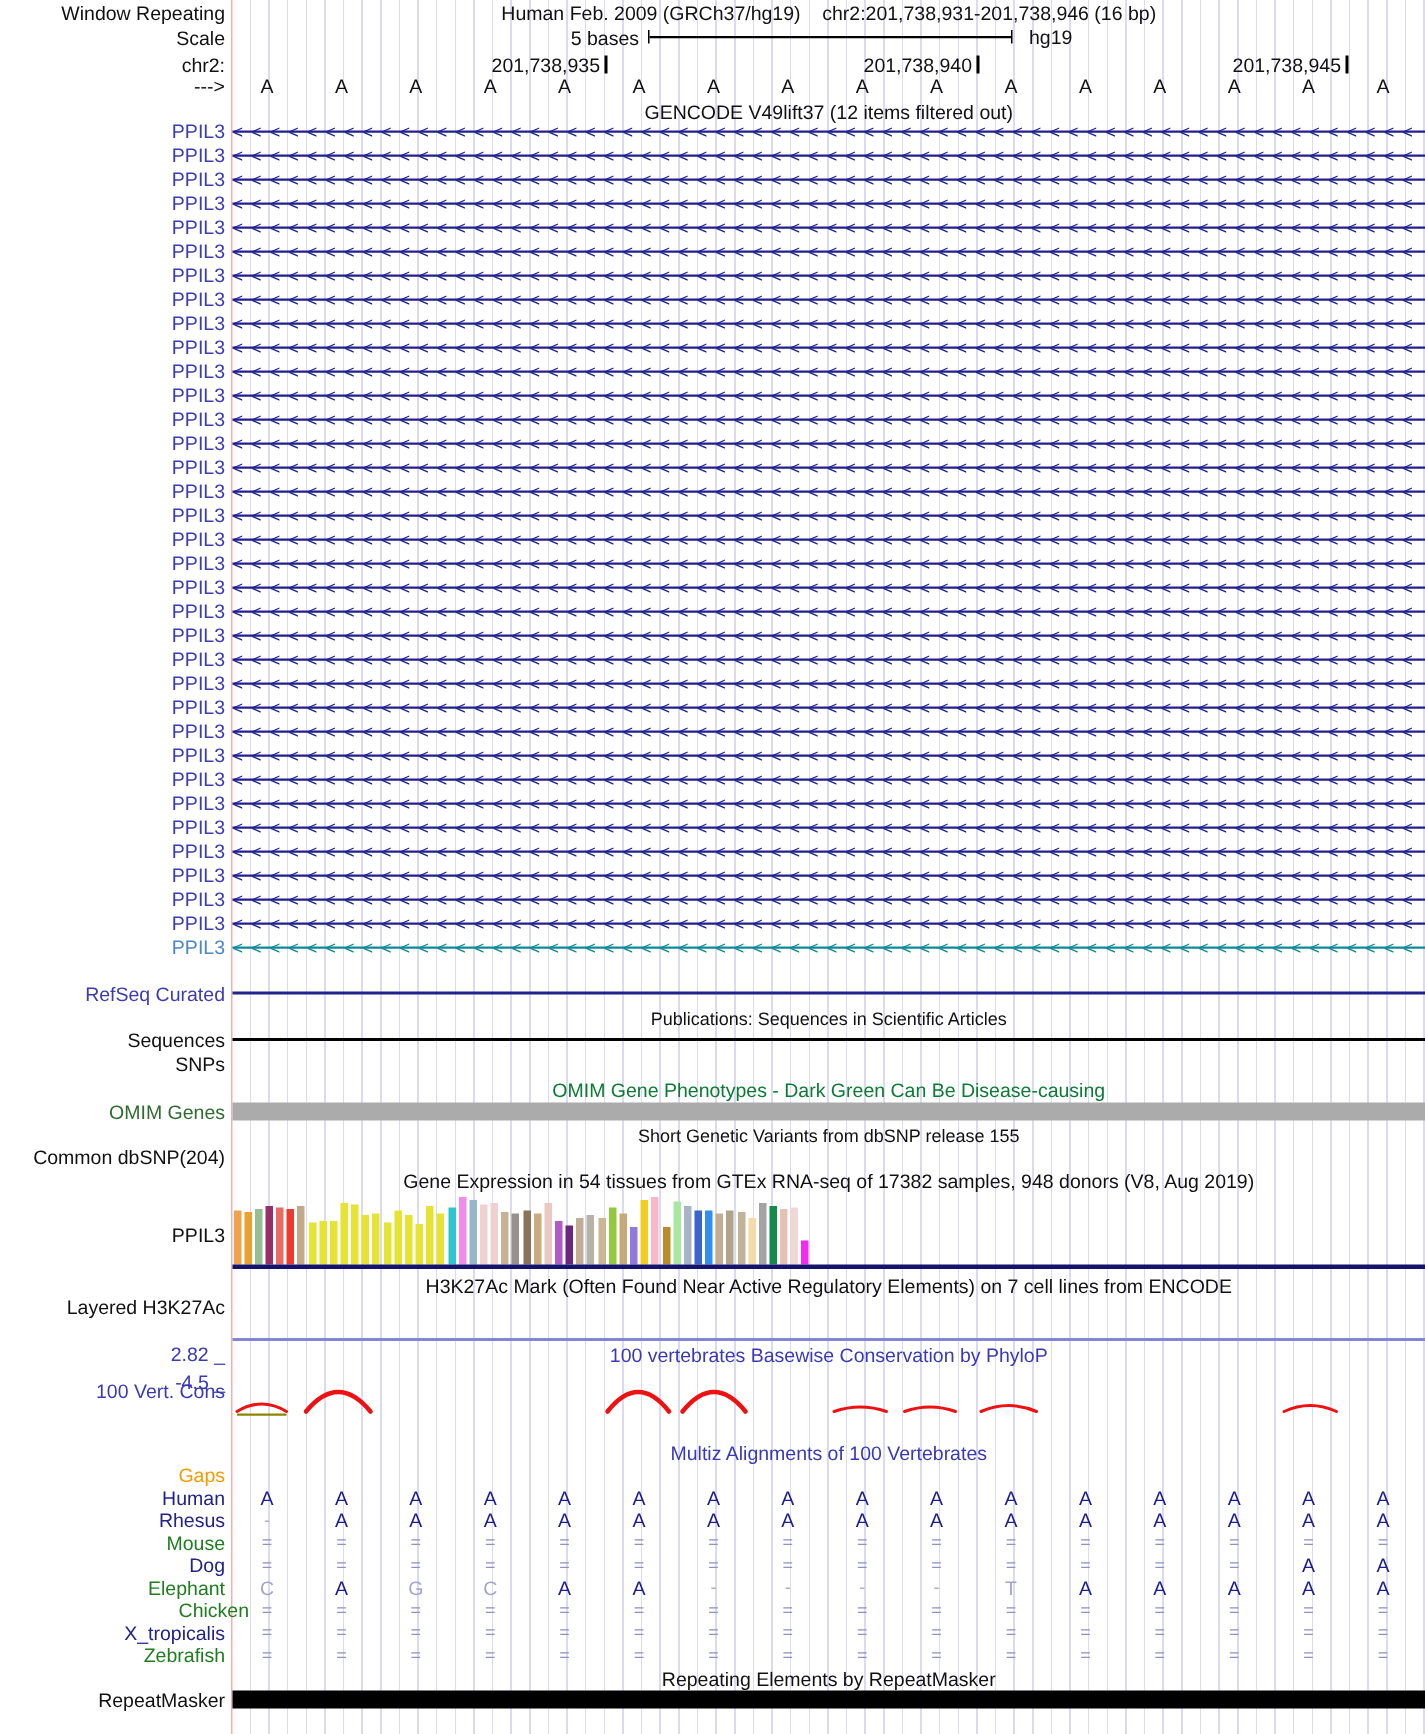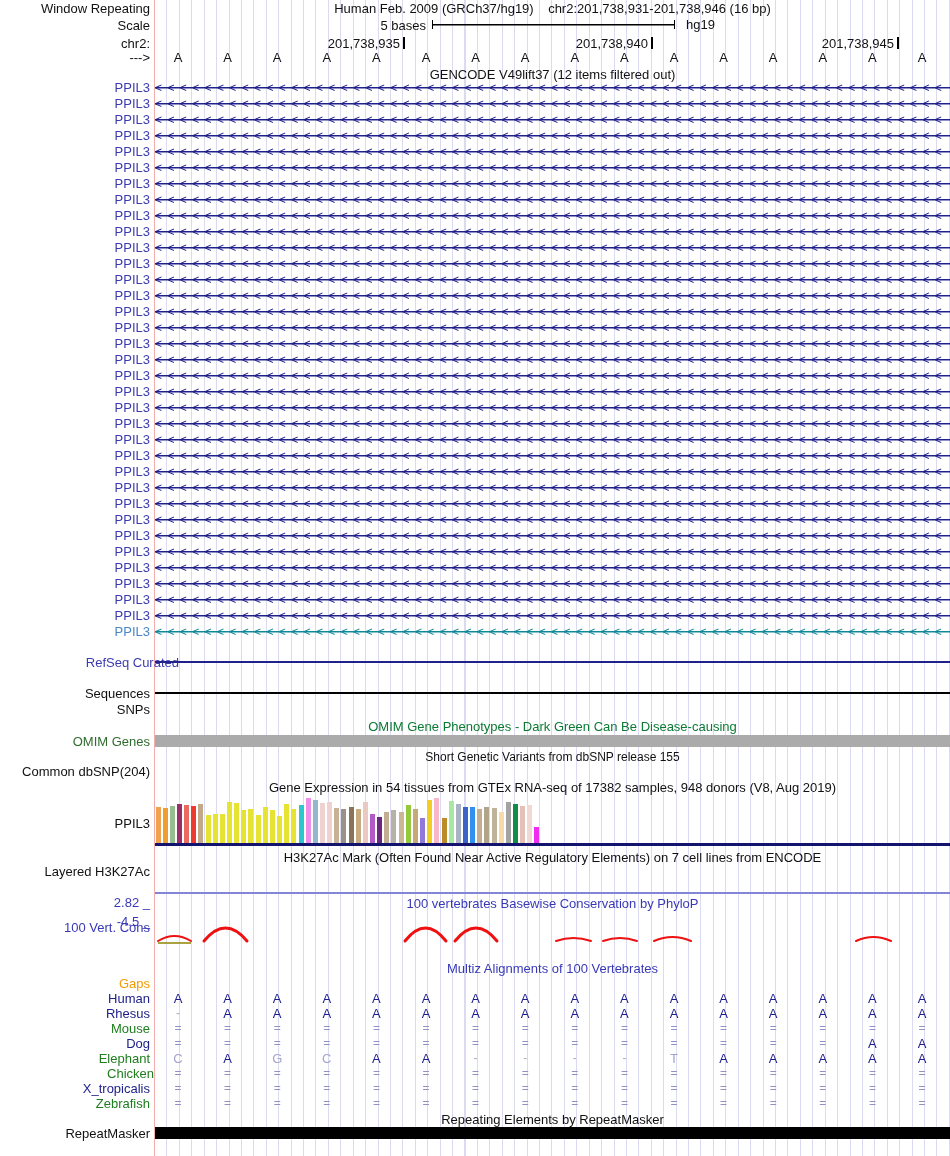--- a/index.html
+++ b/index.html
@@ -139,23 +139,24 @@
       <div class="abs" style="left: 0px; width: 150px; top: 576px; height: 16px; line-height: 16px; text-align: right; color: rgb(60, 60, 176);">PPIL3</div>
       <div class="abs" style="left: 155px; width: 795px; top: 576px; height: 16px; line-height: 16px; overflow: hidden; white-space: nowrap; font-size: 12px; letter-spacing: 5.37px; color: rgb(33, 33, 140); background-image: linear-gradient(rgb(33, 33, 140), rgb(33, 33, 140)); background-size: 100% 1.5px; background-position: 0px center; background-repeat: no-repeat;">&lt;&lt;&lt;&lt;&lt;&lt;&lt;&lt;&lt;&lt;&lt;&lt;&lt;&lt;&lt;&lt;&lt;&lt;&lt;&lt;&lt;&lt;&lt;&lt;&lt;&lt;&lt;&lt;&lt;&lt;&lt;&lt;&lt;&lt;&lt;&lt;&lt;&lt;&lt;&lt;&lt;&lt;&lt;&lt;&lt;&lt;&lt;&lt;&lt;&lt;&lt;&lt;&lt;&lt;&lt;&lt;&lt;&lt;&lt;&lt;&lt;&lt;&lt;&lt;</div>
       <div class="abs" style="left: 0px; width: 150px; top: 592px; height: 16px; line-height: 16px; text-align: right; color: rgb(60, 60, 176);">PPIL3</div>
       <div class="abs" style="left: 155px; width: 795px; top: 592px; height: 16px; line-height: 16px; overflow: hidden; white-space: nowrap; font-size: 12px; letter-spacing: 5.37px; color: rgb(33, 33, 140); background-image: linear-gradient(rgb(33, 33, 140), rgb(33, 33, 140)); background-size: 100% 1.5px; background-position: 0px center; background-repeat: no-repeat;">&lt;&lt;&lt;&lt;&lt;&lt;&lt;&lt;&lt;&lt;&lt;&lt;&lt;&lt;&lt;&lt;&lt;&lt;&lt;&lt;&lt;&lt;&lt;&lt;&lt;&lt;&lt;&lt;&lt;&lt;&lt;&lt;&lt;&lt;&lt;&lt;&lt;&lt;&lt;&lt;&lt;&lt;&lt;&lt;&lt;&lt;&lt;&lt;&lt;&lt;&lt;&lt;&lt;&lt;&lt;&lt;&lt;&lt;&lt;&lt;&lt;&lt;&lt;&lt;</div>
       <div class="abs" style="left: 0px; width: 150px; top: 608px; height: 16px; line-height: 16px; text-align: right; color: rgb(60, 60, 176);">PPIL3</div>
       <div class="abs" style="left: 155px; width: 795px; top: 608px; height: 16px; line-height: 16px; overflow: hidden; white-space: nowrap; font-size: 12px; letter-spacing: 5.37px; color: rgb(33, 33, 140); background-image: linear-gradient(rgb(33, 33, 140), rgb(33, 33, 140)); background-size: 100% 1.5px; background-position: 0px center; background-repeat: no-repeat;">&lt;&lt;&lt;&lt;&lt;&lt;&lt;&lt;&lt;&lt;&lt;&lt;&lt;&lt;&lt;&lt;&lt;&lt;&lt;&lt;&lt;&lt;&lt;&lt;&lt;&lt;&lt;&lt;&lt;&lt;&lt;&lt;&lt;&lt;&lt;&lt;&lt;&lt;&lt;&lt;&lt;&lt;&lt;&lt;&lt;&lt;&lt;&lt;&lt;&lt;&lt;&lt;&lt;&lt;&lt;&lt;&lt;&lt;&lt;&lt;&lt;&lt;&lt;&lt;</div>
       <div class="abs" style="left: 0px; width: 150px; top: 624px; height: 16px; line-height: 16px; text-align: right; color: rgb(75, 134, 197);">PPIL3</div>
       <div class="abs" style="left: 155px; width: 795px; top: 624px; height: 16px; line-height: 16px; overflow: hidden; white-space: nowrap; font-size: 12px; letter-spacing: 5.37px; color: rgb(15, 136, 152); background-image: linear-gradient(rgb(15, 136, 152), rgb(15, 136, 152)); background-size: 100% 1.5px; background-position: 0px center; background-repeat: no-repeat;">&lt;&lt;&lt;&lt;&lt;&lt;&lt;&lt;&lt;&lt;&lt;&lt;&lt;&lt;&lt;&lt;&lt;&lt;&lt;&lt;&lt;&lt;&lt;&lt;&lt;&lt;&lt;&lt;&lt;&lt;&lt;&lt;&lt;&lt;&lt;&lt;&lt;&lt;&lt;&lt;&lt;&lt;&lt;&lt;&lt;&lt;&lt;&lt;&lt;&lt;&lt;&lt;&lt;&lt;&lt;&lt;&lt;&lt;&lt;&lt;&lt;&lt;&lt;&lt;</div>
     </div>
 
-  <div class="abs lbl navy" style="top:655px;margin-left:29px;">RefSeq Curated</div>
+  <div class="abs lbl navy" style="top:655px;">RefSeq Curated</div>
   <div class="abs hline" style="top:661px;height:1.5px;background:#21218C;"></div>
 
+  <div class="abs ctr sm" style="top:672px;">Publications: Sequences in Scientific Articles</div>
   <div class="abs lbl" style="top:686px;text-align:right;">Sequences</div>
   <div class="abs hline" style="top:692px;height:1.5px;background:#000;"></div>
 
   <div class="abs lbl" style="top:702px;">SNPs</div>
 
   <div class="abs ctr green" style="top:719px;">OMIM Gene Phenotypes - Dark Green Can Be Disease-causing</div>
   <div class="abs lbl dgreen" style="top:734px;">OMIM Genes</div>
   <div class="abs hline" style="top:735px;height:12px;background:#ABABAB;"></div>
 
   <div class="abs ctr sm" style="top:750px;">Short Genetic Variants from dbSNP release 155</div>
@@ -322,21 +323,21 @@
       <div class="abs alncell dash" style="left: 475.6px; top: 1051px; height: 15px;">-</div>
       <div class="abs alncell dash" style="left: 525.2px; top: 1051px; height: 15px;">-</div>
       <div class="abs alncell dash" style="left: 574.8px; top: 1051px; height: 15px;">-</div>
       <div class="abs alncell dash" style="left: 624.4px; top: 1051px; height: 15px;">-</div>
       <div class="abs alncell letter-muted" style="left: 674px; top: 1051px; height: 15px;">T</div>
       <div class="abs alncell letter" style="left: 723.6px; top: 1051px; height: 15px;">A</div>
       <div class="abs alncell letter" style="left: 773.2px; top: 1051px; height: 15px;">A</div>
       <div class="abs alncell letter" style="left: 822.8px; top: 1051px; height: 15px;">A</div>
       <div class="abs alncell letter" style="left: 872.4px; top: 1051px; height: 15px;">A</div>
       <div class="abs alncell letter" style="left: 922px; top: 1051px; height: 15px;">A</div>
-      <div class="abs" style="left: 4px; width: 150px; top: 1066px; height: 15px; line-height: 15px; text-align: right; color: rgb(30, 125, 30);">Chicken</div>
+      <div class="abs" style="left: 16px; width: 150px; top: 1066px; height: 15px; line-height: 15px; text-align: right; color: rgb(30, 125, 30);">Chicken</div>
       <div class="abs alncell eq" style="left: 178px; top: 1066px; height: 15px;">=</div>
       <div class="abs alncell eq" style="left: 227.6px; top: 1066px; height: 15px;">=</div>
       <div class="abs alncell eq" style="left: 277.2px; top: 1066px; height: 15px;">=</div>
       <div class="abs alncell eq" style="left: 326.8px; top: 1066px; height: 15px;">=</div>
       <div class="abs alncell eq" style="left: 376.4px; top: 1066px; height: 15px;">=</div>
       <div class="abs alncell eq" style="left: 426px; top: 1066px; height: 15px;">=</div>
       <div class="abs alncell eq" style="left: 475.6px; top: 1066px; height: 15px;">=</div>
       <div class="abs alncell eq" style="left: 525.2px; top: 1066px; height: 15px;">=</div>
       <div class="abs alncell eq" style="left: 574.8px; top: 1066px; height: 15px;">=</div>
       <div class="abs alncell eq" style="left: 624.4px; top: 1066px; height: 15px;">=</div>

